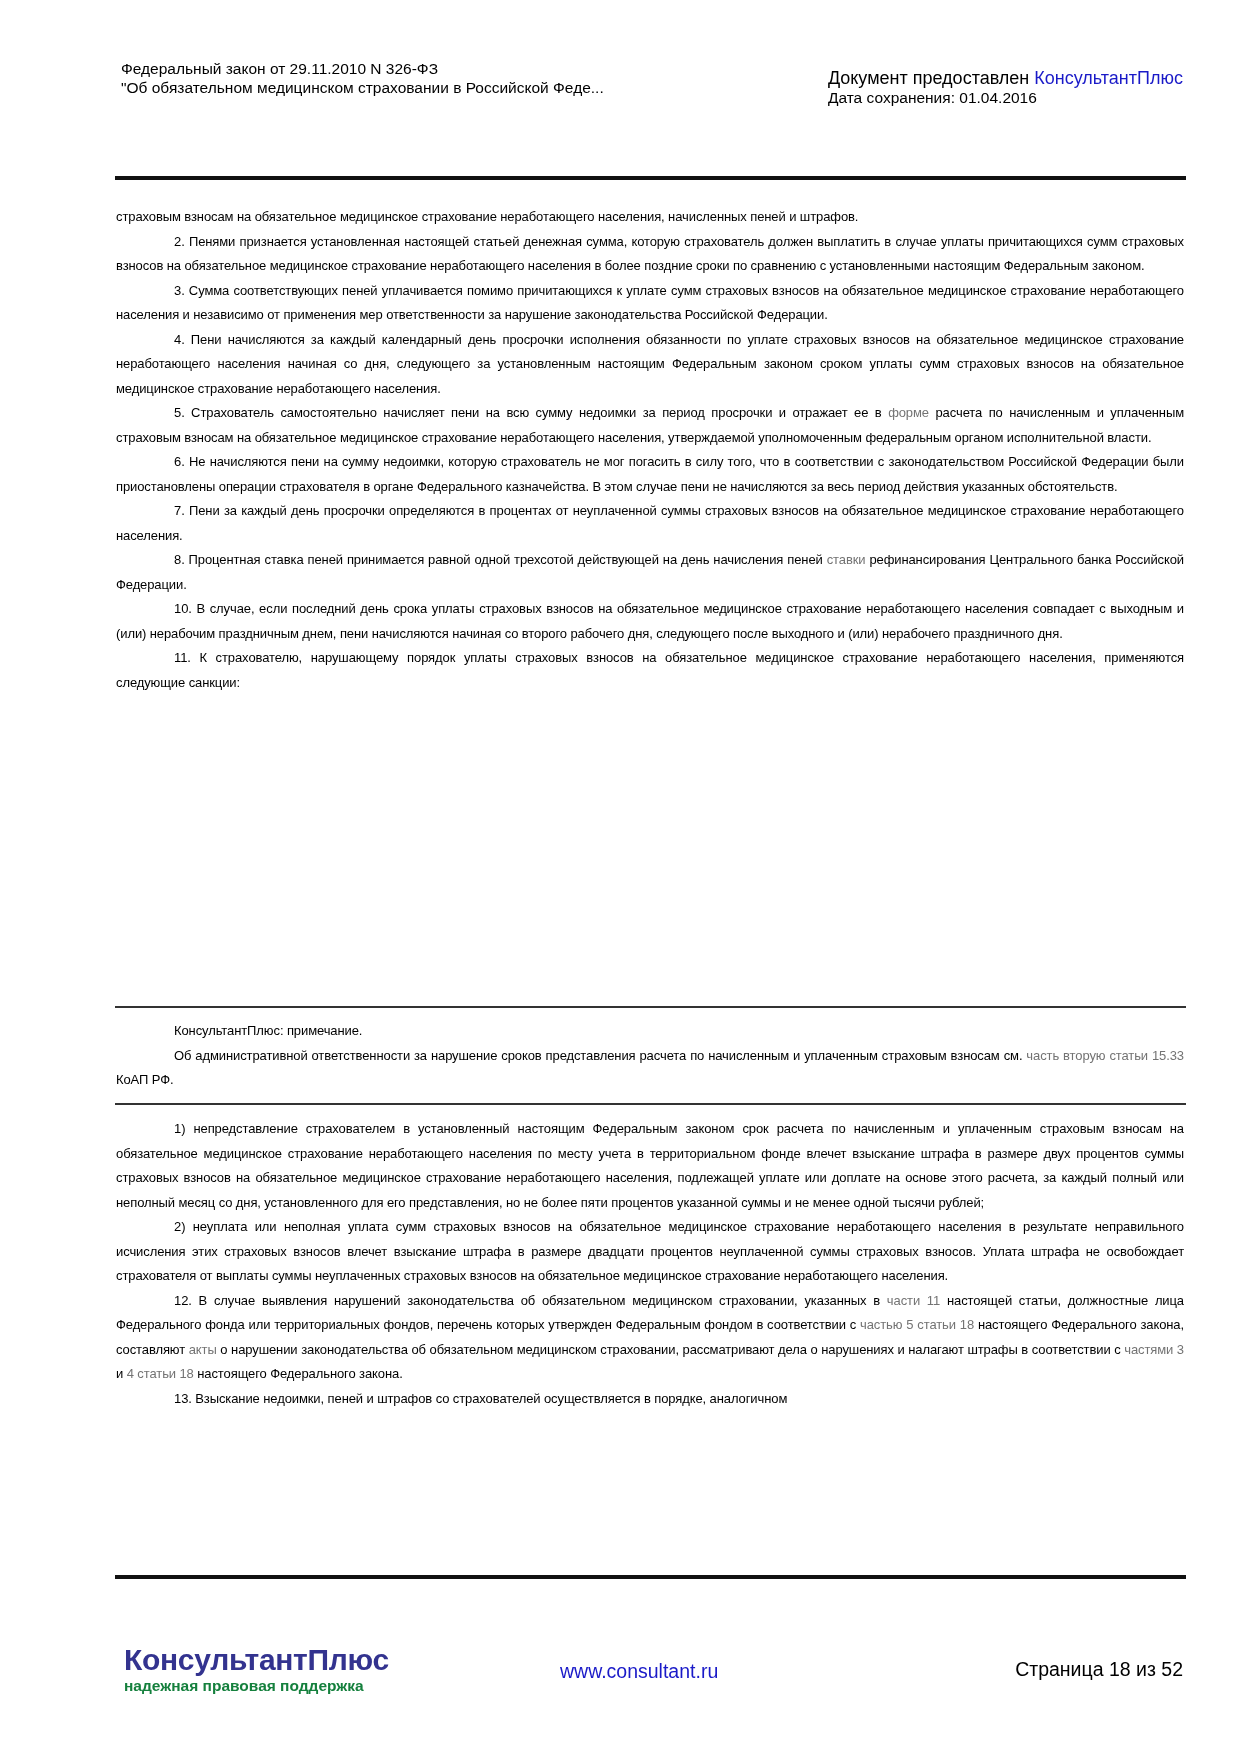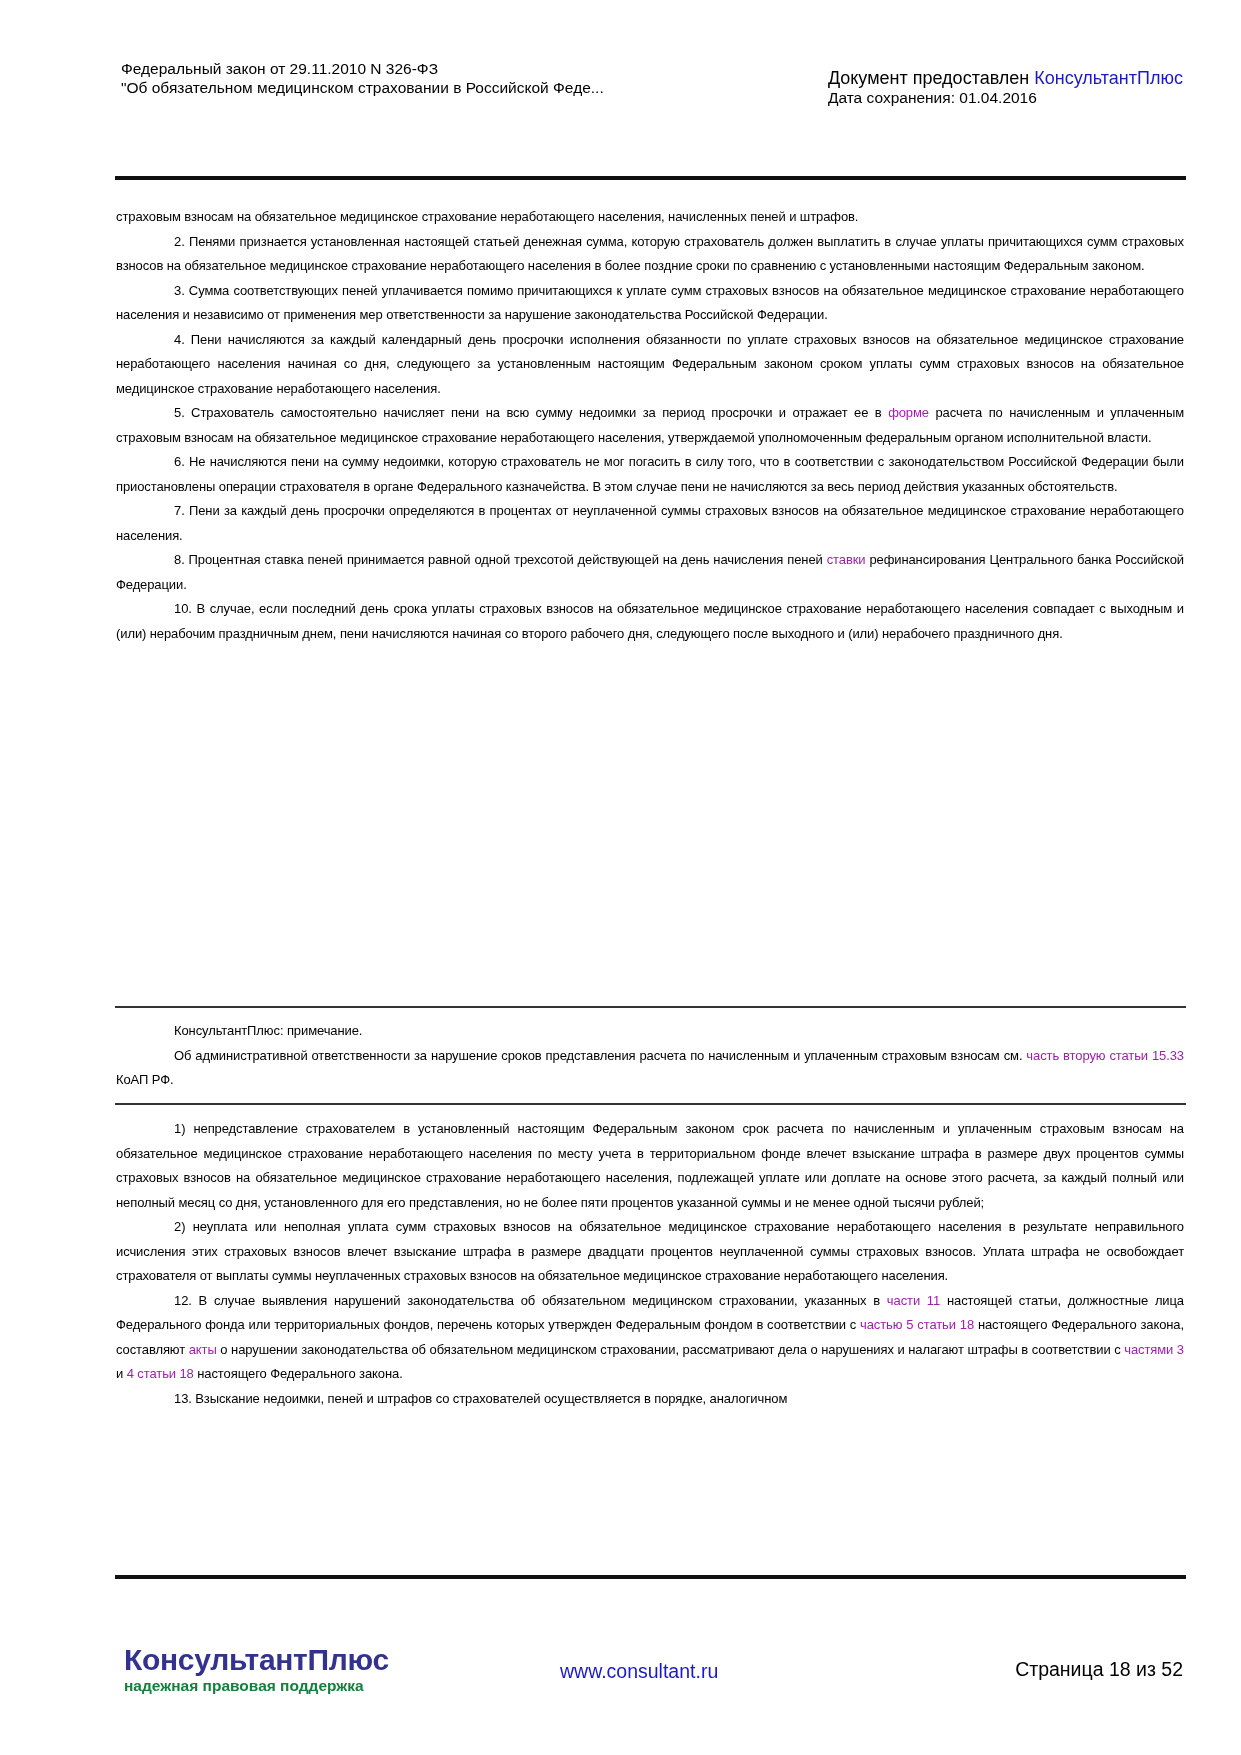--- a/index.html
+++ b/index.html
@@ -9,21 +9,21 @@
   .hdr-right { position: absolute; right: 58px; top: 68px; text-align: left; }
   .hdr-right .provided { font-size: 18px; line-height: 21px; }
   .hdr-right .saved { font-size: 15.5px; line-height: 18px; }
   .brand-link { color: #1a1ac8; }
   .rule-thick { position: absolute; left: 115px; width: 1071px; height: 4px; background: #111; }
   .rule-thin { position: absolute; left: 115px; width: 1071px; height: 2px; background: #333; }
   .body-block { position: absolute; left: 116px; width: 1068px; font-size: 13px; line-height: 24.5px;
                 text-align: justify; letter-spacing: -0.1px; }
   .body-block p { margin: 0; }
   .ind { text-indent: 58px; }
-  a.lnk { color: #a21caf; text-decoration: none; }
+  a.lnk { color: #737373; text-decoration: none; }
   .footer-logo { position: absolute; left: 124px; top: 1643px; }
   .footer-logo .logo-name { font-size: 30px; font-weight: bold; color: #33338f; line-height: 34px; letter-spacing: -0.3px; }
   .footer-logo .logo-tag { font-size: 15.5px; font-weight: bold; color: #15803d; line-height: 18px; }
   .footer-url { position: absolute; left: 560px; top: 1660px; font-size: 19.5px; font-weight: normal; color: #1a1ac8; }
   .footer-page { position: absolute; right: 58px; top: 1658px; font-size: 19.5px; text-align: center; }
 </style>
 </head>
 <body>
 
 <div class="hdr-left">
@@ -41,20 +41,21 @@
 <div class="body-block" style="top:205px;">
   <p>страховым взносам на обязательное медицинское страхование неработающего населения, начисленных пеней и штрафов.</p>
   <p class="ind">2. Пенями признается установленная настоящей статьей денежная сумма, которую страхователь должен выплатить в случае уплаты причитающихся сумм страховых взносов на обязательное медицинское страхование неработающего населения в более поздние сроки по сравнению с установленными настоящим Федеральным законом.</p>
   <p class="ind">3. Сумма соответствующих пеней уплачивается помимо причитающихся к уплате сумм страховых взносов на обязательное медицинское страхование неработающего населения и независимо от применения мер ответственности за нарушение законодательства Российской Федерации.</p>
   <p class="ind">4. Пени начисляются за каждый календарный день просрочки исполнения обязанности по уплате страховых взносов на обязательное медицинское страхование неработающего населения начиная со дня, следующего за установленным настоящим Федеральным законом сроком уплаты сумм страховых взносов на обязательное медицинское страхование неработающего населения.</p>
   <p class="ind"><span>5. Страхователь самостоятельно начисляет пени на всю сумму недоимки за период просрочки и отражает ее в </span><a class="lnk">форме</a><span> расчета по начисленным и уплаченным страховым взносам на обязательное медицинское страхование неработающего населения, утверждаемой уполномоченным федеральным органом исполнительной власти.</span></p>
   <p class="ind">6. Не начисляются пени на сумму недоимки, которую страхователь не мог погасить в силу того, что в соответствии с законодательством Российской Федерации были приостановлены операции страхователя в органе Федерального казначейства. В этом случае пени не начисляются за весь период действия указанных обстоятельств.</p>
   <p class="ind">7. Пени за каждый день просрочки определяются в процентах от неуплаченной суммы страховых взносов на обязательное медицинское страхование неработающего населения.</p>
   <p class="ind"><span>8. Процентная ставка пеней принимается равной одной трехсотой действующей на день начисления пеней </span><a class="lnk">ставки</a><span> рефинансирования Центрального банка Российской Федерации.</span></p>
   <p class="ind">10. В случае, если последний день срока уплаты страховых взносов на обязательное медицинское страхование неработающего населения совпадает с выходным и (или) нерабочим праздничным днем, пени начисляются начиная со второго рабочего дня, следующего после выходного и (или) нерабочего праздничного дня.</p>
+  <p class="ind">11. К страхователю, нарушающему порядок уплаты страховых взносов на обязательное медицинское страхование неработающего населения, применяются следующие санкции:</p>
 </div>
 
 <div class="rule-thin" style="top:1006px;"></div>
 
 <div class="body-block" style="top:1019px;">
   <p class="ind">КонсультантПлюс: примечание.</p>
   <p class="ind"><span>Об административной ответственности за нарушение сроков представления расчета по начисленным и уплаченным страховым взносам см. </span><a class="lnk">часть вторую статьи 15.33</a><span> КоАП РФ.</span></p>
 </div>
 
 <div class="rule-thin" style="top:1103px;"></div>

